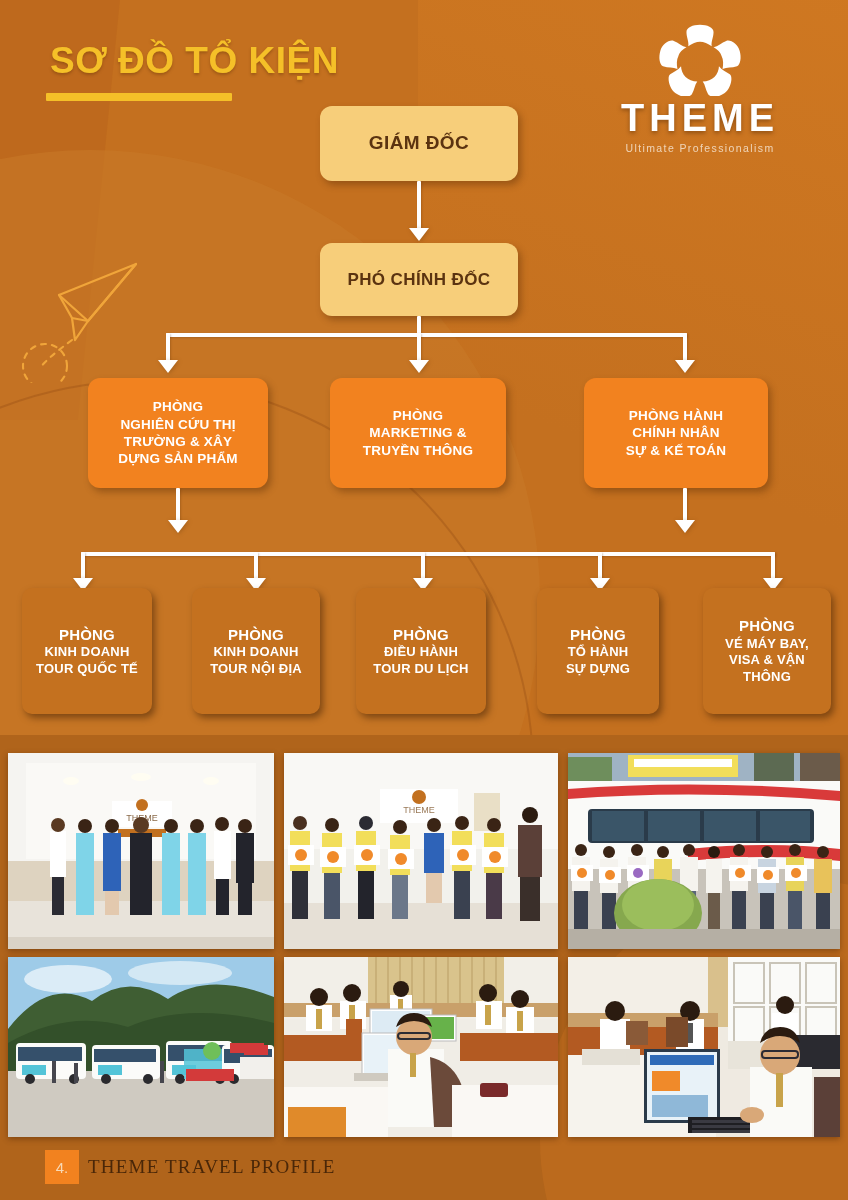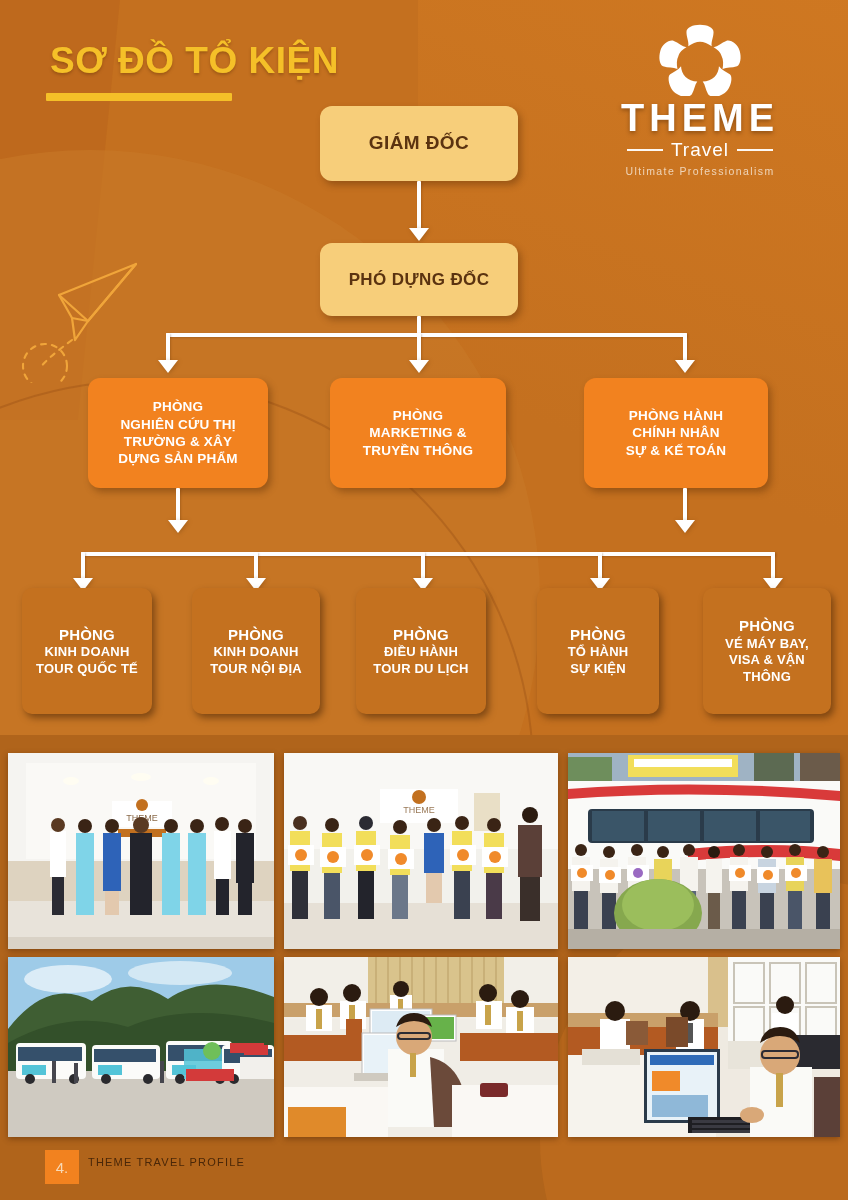--- a/index.html
+++ b/index.html
@@ -126,21 +126,21 @@
 
   
   .footer{position:absolute;left:0;bottom:0;width:848px;height:58px;}
   .foot-num{
     position:absolute;left:45px;top:8px;width:34px;height:34px;
     background:#F2821F;color:#F7D9B6;
     font-size:15px;display:flex;align-items:center;justify-content:center;
   }
   .foot-txt{
     position:absolute;left:88px;top:14px;
-    color:#4A2708;font-size:11px;letter-spacing:1.2px;
+    color:#4A2708;font-size:19px;letter-spacing:1.2px;font-family:Liberation Serif, serif;
   }
 </style>
 </head>
 <body>
 
 <div class="page">
 
   <div class="bg-base"></div>
   <div class="bg-dark-top"></div>
   <div class="bg-right-warm"></div>
@@ -169,38 +169,33 @@
     <svg class="logo-mark" viewBox="0 0 120 82">
       <g fill="#FFFFFF">
         <path d="M60 3 c8 0 15 3 15 8 c0 6 -3 11 -2 16 c-4 -3 -9 -5 -13 -5 c-4 0 -9 2 -13 5 c1 -5 -2 -10 -2 -16 c0 -5 7 -8 15 -8 z"></path>
         <path d="M104 32 c2 7 1 15 -3 17 c-6 2 -11 1 -16 3 c1 -5 1 -10 -1 -14 c-1 -4 -5 -8 -9 -10 c5 -1 9 -5 14 -7 c5 -2 13 4 15 11 z"></path>
         <path d="M87 79 c-7 5 -15 5 -18 1 c-3 -5 -3 -10 -6 -14 c5 0 10 -2 13 -5 c3 -3 5 -8 5 -12 c3 4 8 6 12 9 c4 3 1 16 -6 21 z"></path>
         <path d="M33 79 c-7 -5 -10 -18 -6 -21 c4 -3 9 -5 12 -9 c0 4 2 9 5 12 c3 3 8 5 13 5 c-3 4 -3 9 -6 14 c-3 4 -11 4 -18 -1 z"></path>
         <path d="M16 32 c2 -7 10 -13 15 -11 c5 2 9 6 14 7 c-4 2 -8 6 -9 10 c-2 4 -2 9 -1 14 c-5 -2 -10 -1 -16 -3 c-4 -2 -5 -10 -3 -17 z"></path>
       </g>
     </svg>
     <div class="logo-word">THEME</div>
-    <div class="logo-sub-row">
-      <span class="bar"></span>
-      <span class="logo-sub">Travel</span>
-      <span class="bar"></span>
-    </div>
     <div class="logo-tag">Ultimate  Professionalism</div>
   </div>
 
   <div class="chart">
 
     <div class="node exec" style="left:320px;top:106px;width:198px;height:75px;">
       <span class="ln">GIÁM ĐỐC</span>
     </div>
     <div class="ln-v" style="left:417px;top:181px;height:51px;"></div>
     <div class="arrow" style="left:409px;top:228px;"></div>
 
     <div class="node exec" style="left:320px;top:243px;width:198px;height:73px;font-size:17px;">
-      <span class="ln">PHÓ DỰNG ĐỐC</span>
+      <span class="ln">PHÓ CHÍNH ĐỐC</span>
     </div>
 
     <div class="ln-v" style="left:417px;top:316px;height:19px;"></div>
     <div class="ln-h" style="left:166px;top:333px;width:521px;"></div>
     <div class="ln-v" style="left:166px;top:333px;height:31px;"></div>
     <div class="ln-v" style="left:417px;top:333px;height:31px;"></div>
     <div class="ln-v" style="left:683px;top:333px;height:31px;"></div>
     <div class="arrow" style="left:158px;top:360px;"></div>
     <div class="arrow" style="left:409px;top:360px;"></div>
     <div class="arrow" style="left:675px;top:360px;"></div>
@@ -255,21 +250,21 @@
 
     <div class="node unit" style="left:356px;top:588px;width:130px;height:126px;flex-direction:column;">
       <span class="ln head">PHÒNG</span>
       <span class="ln">ĐIỀU HÀNH</span>
       <span class="ln">TOUR DU LỊCH</span>
     </div>
 
     <div class="node unit" style="left:537px;top:588px;width:122px;height:126px;flex-direction:column;">
       <span class="ln head">PHÒNG</span>
       <span class="ln">TỔ HÀNH</span>
-      <span class="ln">SỰ KIỆN</span>
+      <span class="ln">SỰ DỰNG</span>
     </div>
 
     <div class="node unit" style="left:703px;top:588px;width:128px;height:126px;flex-direction:column;">
       <span class="ln head">PHÒNG</span>
       <span class="ln">VÉ MÁY BAY,</span>
       <span class="ln">VISA &amp; VẬN</span>
       <span class="ln">THÔNG</span>
     </div>
 
   </div>

